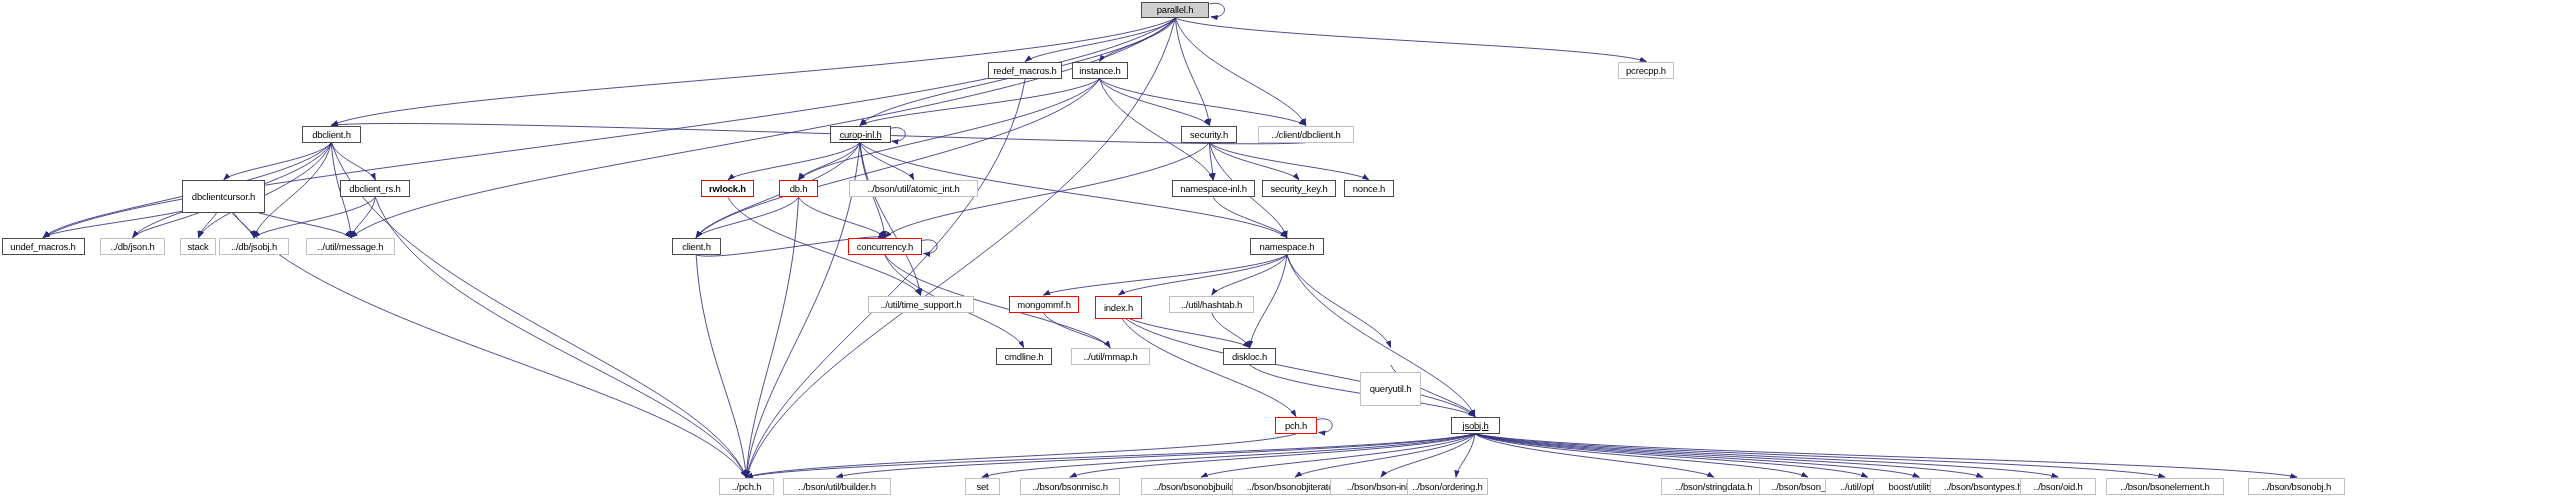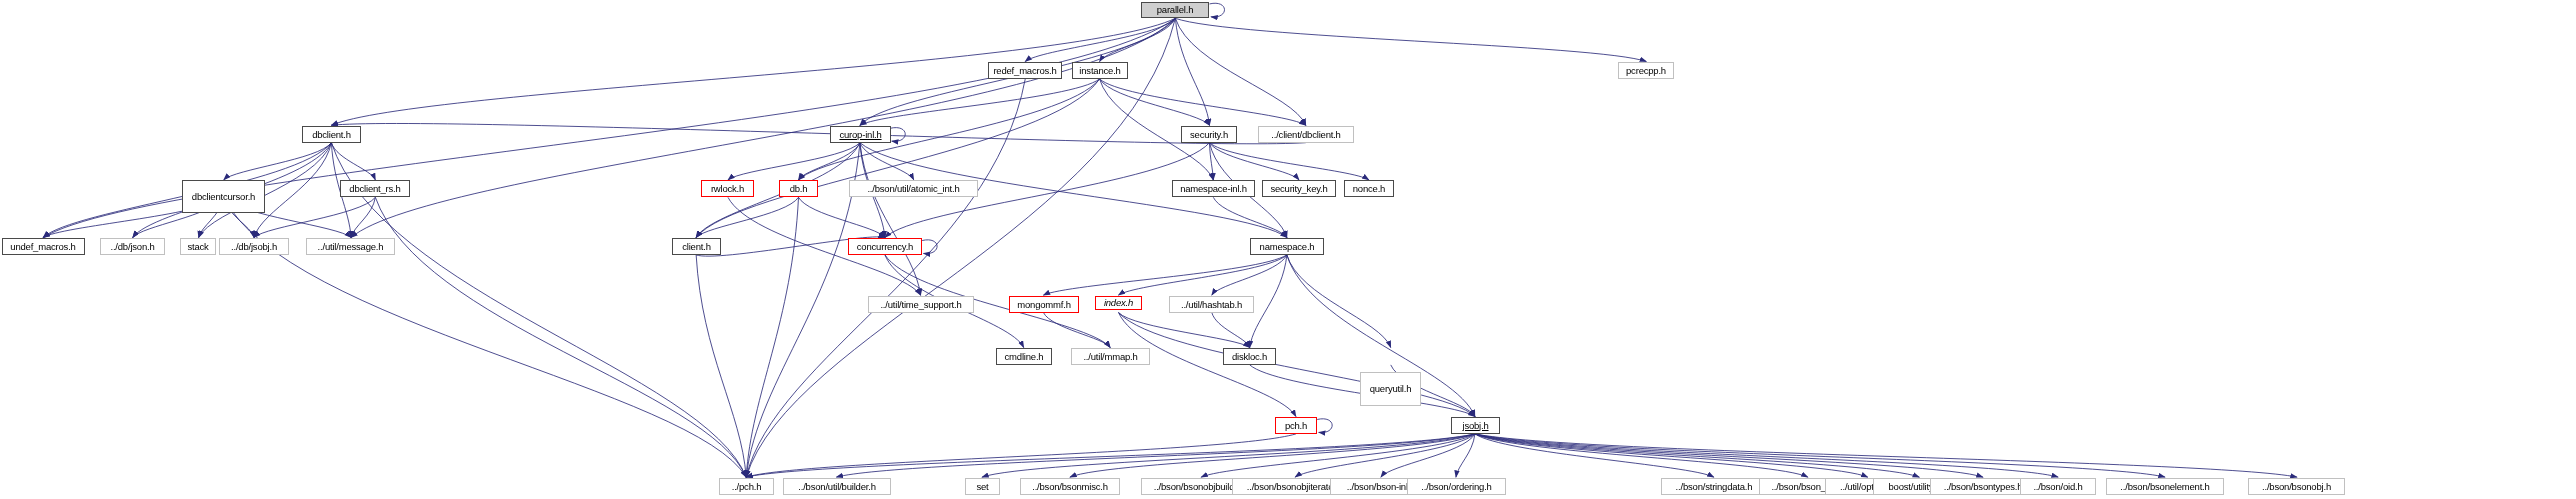--- a/index.html
+++ b/index.html
@@ -130,52 +130,52 @@
       <div class="node root" style="left: 1141px; top: 1.5px; width: 68px; height: 16.7px;">parallel.h</div>
       <div class="node dark" style="left: 988px; top: 62px; width: 74px; height: 16.7px;">redef_macros.h</div>
       <div class="node dark" style="left: 1072px; top: 62px; width: 56px; height: 16.7px;">instance.h</div>
       <div class="node grey" style="left: 1618px; top: 62px; width: 56px; height: 16.7px;">pcrecpp.h</div>
       <div class="node dark" style="left: 302px; top: 126px; width: 59px; height: 16.7px;">dbclient.h</div>
       <div class="node dark" style="left: 830px; top: 126px; width: 61px; height: 16.7px; text-decoration: underline;">curop-inl.h</div>
       <div class="node dark" style="left: 1181px; top: 126px; width: 56px; height: 16.7px;">security.h</div>
       <div class="node grey" style="left: 1258px; top: 126px; width: 96px; height: 16.7px;">../client/dbclient.h</div>
       <div class="node dark" style="left: 182px; top: 180px; width: 83px; height: 33px;">dbclientcursor.h</div>
       <div class="node dark" style="left: 340px; top: 180px; width: 70px; height: 16.7px;">dbclient_rs.h</div>
-      <div class="node red" style="left: 701px; top: 180px; width: 53px; height: 16.7px;">rwlock.h</div>
+      <div class="node red" style="left: 701px; top: 180px; width: 53px; height: 16.7px; font-weight: bold;">rwlock.h</div>
       <div class="node red" style="left: 779px; top: 180px; width: 39px; height: 16.7px;">db.h</div>
       <div class="node grey" style="left: 849px; top: 180px; width: 129px; height: 16.7px;">../bson/util/atomic_int.h</div>
       <div class="node dark" style="left: 1172px; top: 180px; width: 83px; height: 16.7px;">namespace-inl.h</div>
       <div class="node dark" style="left: 1262px; top: 180px; width: 74px; height: 16.7px;">security_key.h</div>
       <div class="node dark" style="left: 1344px; top: 180px; width: 50px; height: 16.7px;">nonce.h</div>
       <div class="node dark" style="left: 1.5px; top: 238px; width: 83px; height: 16.7px;">undef_macros.h</div>
       <div class="node grey" style="left: 100px; top: 238px; width: 65px; height: 16.7px;">../db/json.h</div>
       <div class="node grey" style="left: 180px; top: 238px; width: 36px; height: 16.7px;">stack</div>
       <div class="node grey" style="left: 219px; top: 238px; width: 70px; height: 16.7px;">../db/jsobj.h</div>
       <div class="node grey" style="left: 306px; top: 238px; width: 89px; height: 16.7px;">../util/message.h</div>
       <div class="node dark" style="left: 672px; top: 238px; width: 49px; height: 16.7px;">client.h</div>
       <div class="node red" style="left: 848px; top: 238px; width: 74px; height: 16.7px;">concurrency.h</div>
       <div class="node dark" style="left: 1250px; top: 238px; width: 74px; height: 16.7px;">namespace.h</div>
       <div class="node grey" style="left: 868px; top: 296px; width: 106px; height: 16.7px;">../util/time_support.h</div>
       <div class="node red" style="left: 1009px; top: 296px; width: 70px; height: 16.7px;">mongommf.h</div>
-      <div class="node red" style="left: 1095px; top: 296px; width: 47px; height: 14px; font-style: italic;">index.h</div>
+      <div class="node red" style="left: 1095px; top: 296px; width: 47px; height: 23px;">index.h</div>
       <div class="node grey" style="left: 1169px; top: 296px; width: 85px; height: 16.7px;">../util/hashtab.h</div>
       <div class="node dark" style="left: 996px; top: 348px; width: 56px; height: 16.7px;">cmdline.h</div>
       <div class="node grey" style="left: 1071px; top: 348px; width: 79px; height: 16.7px;">../util/mmap.h</div>
       <div class="node dark" style="left: 1223px; top: 348px; width: 53px; height: 16.7px;">diskloc.h</div>
       <div class="node grey" style="left: 1360px; top: 348px; width: 61px; height: 34px; margin-top: 24px;">queryutil.h</div>
       <div class="node red" style="left: 1275px; top: 417px; width: 42px; height: 16.7px;">pch.h</div>
       <div class="node dark" style="left: 1451px; top: 417px; width: 49px; height: 16.7px; text-decoration: underline;">jsobj.h</div>
       <div class="node grey" style="left: 719px; top: 478px; width: 55px; height: 16.7px;">../pch.h</div>
       <div class="node grey" style="left: 783px; top: 478px; width: 108px; height: 16.7px;">../bson/util/builder.h</div>
       <div class="node grey" style="left: 965px; top: 478px; width: 35px; height: 16.7px;">set</div>
       <div class="node grey" style="left: 1020px; top: 478px; width: 100px; height: 16.7px;">../bson/bsonmisc.h</div>
       <div class="node grey" style="left: 1141px; top: 478px; width: 121px; height: 16.7px;">../bson/bsonobjbuilder.h</div>
       <div class="node grey" style="left: 1232px; top: 478px; width: 126px; height: 16.7px;">../bson/bsonobjiterator.h</div>
       <div class="node grey" style="left: 1330px; top: 478px; width: 102px; height: 16.7px;">../bson/bson-inl.h</div>
-      <div class="node grey" style="left: 1407px; top: 478px; width: 99px; height: 16.7px;">../bson/ordering.h</div>
+      <div class="node grey" style="left: 1407px; top: 478px; width: 81px; height: 16.7px;">../bson/ordering.h</div>
       <div class="node grey" style="left: 1661px; top: 478px; width: 106px; height: 16.7px;">../bson/stringdata.h</div>
       <div class="node grey" style="left: 1759px; top: 478px; width: 97px; height: 16.7px;">../bson/bson_db.h</div>
       <div class="node grey" style="left: 1825px; top: 478px; width: 86px; height: 16.7px;">../util/optime.h</div>
       <div class="node grey" style="left: 1873px; top: 478px; width: 93px; height: 16.7px;">boost/utility.hpp</div>
       <div class="node grey" style="left: 1930px; top: 478px; width: 106px; height: 16.7px;">../bson/bsontypes.h</div>
       <div class="node grey" style="left: 2020px; top: 478px; width: 76px; height: 16.7px;">../bson/oid.h</div>
       <div class="node grey" style="left: 2106px; top: 478px; width: 118px; height: 16.7px;">../bson/bsonelement.h</div>
       <div class="node grey" style="left: 2248px; top: 478px; width: 97px; height: 16.7px;">../bson/bsonobj.h</div>
     </div>
 </div>

